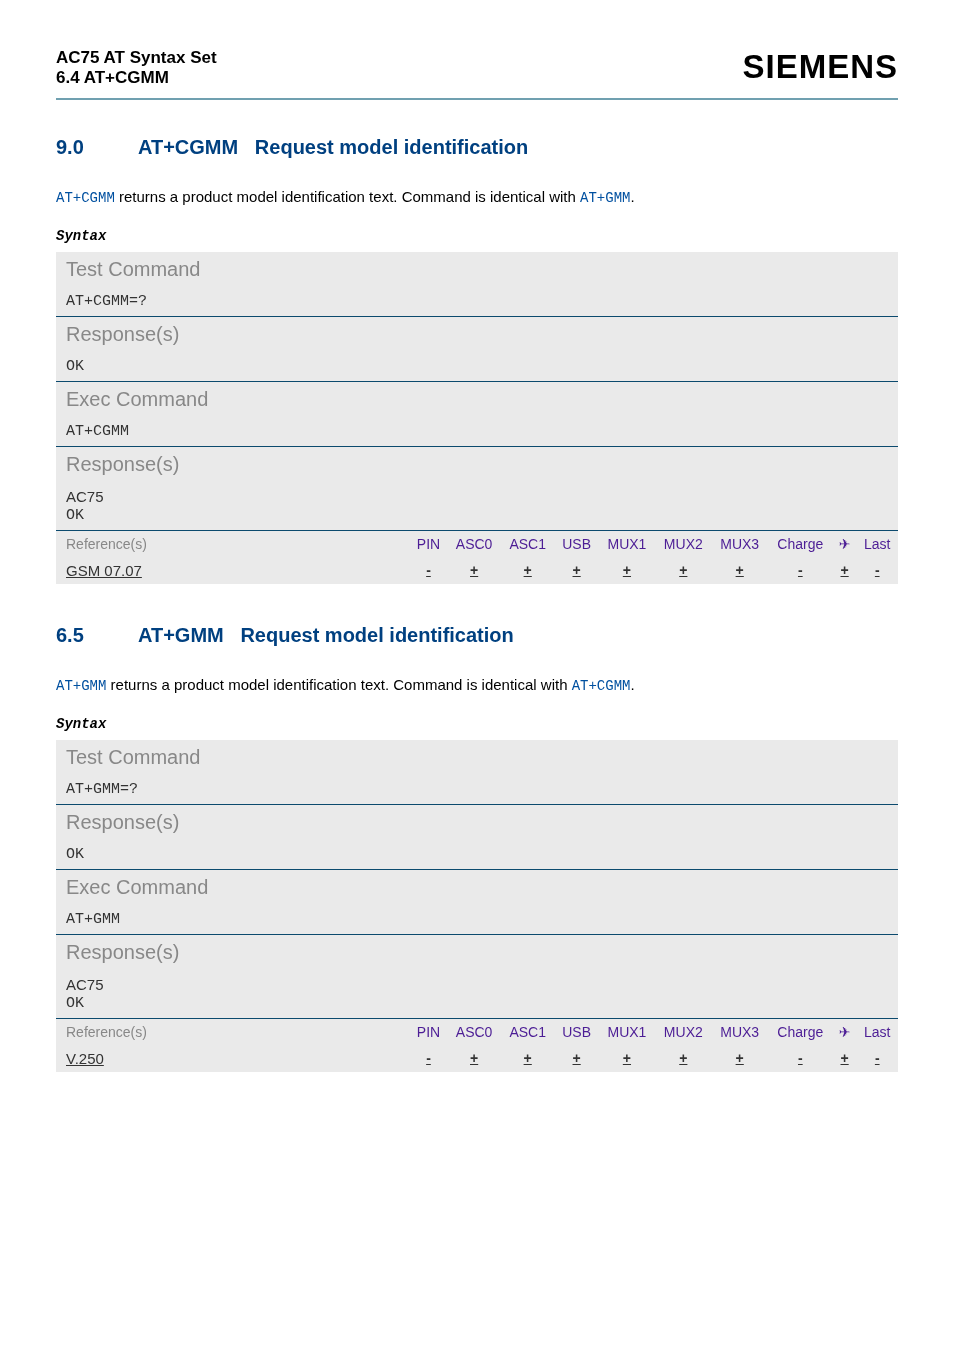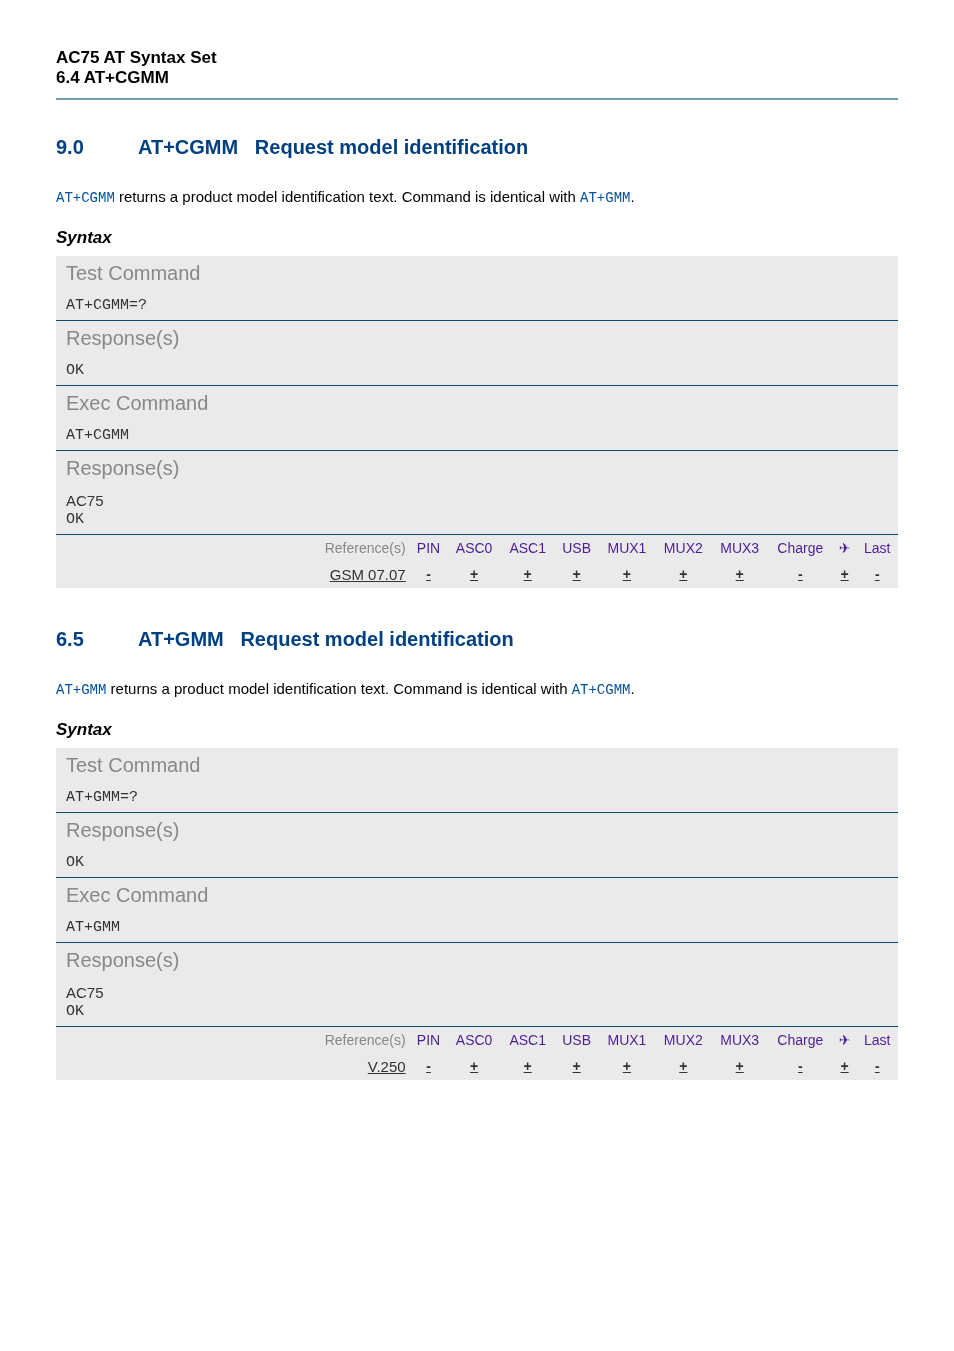--- a/index.html
+++ b/index.html
@@ -10,49 +10,50 @@
   .hleft .line1 { font-size: 17px; }
   .hleft .line2 { font-size: 17px; }
   .logo { font-family: Arial, sans-serif; font-weight: 900; font-size: 33px; letter-spacing: 1px; color: #000; }
   hr.hrtop { border: none; border-top: 2px solid #70a0b0; margin: 10px 0 36px 0; }
   .section-hdr { display: flex; align-items: baseline; margin: 8px 0 28px 0; }
   .section-num { color: #004080; font-weight: bold; font-size: 20px; width: 82px; }
   .section-title { color: #004080; font-weight: bold; font-size: 20px; }
   .sec-title-cmd { font-family: Arial, sans-serif; }
   .para { font-size: 15px; margin: 0 0 20px 0; line-height: 1.35; }
   .cmdlink { color: #0050a0; font-family: "Courier New", monospace; font-size: 14px; }
-  .syntax { font-style: italic; font-weight: bold; font-size: 17px; margin: 6px 0 8px 0; }
+  .syntax { font-style: italic; font-weight: bold; font-size: 14px; margin: 6px 0 8px 0; font-family: Liberation Mono, monospace; }
   .box { background: #eaeaea; border-radius: 0; }
   .row { padding: 6px 10px 6px 10px; }
   .hdrrow { color: #888; font-size: 20px; }
   .mono { font-family: "Courier New", monospace; font-size: 15px; color: #333; }
   .darktext { color: #333; font-size: 15px; }
   .divline { border-top: 1px solid #0c4a6e; }
   .reftable { width: 100%; border-collapse: collapse; }
   .reftable td { padding: 5px 4px; font-size: 14px; text-align: center; }
-  .reftable .lbl { text-align: right; padding-left: 10px; width: 42%; }
+  .reftable .lbl { text-align: left; padding-left: 10px; width: 42%; }
   .refhead td { color: #4c1d95; }
   .refhead .lbl { color: #888; }
   .refval td { color: #333; text-decoration: underline; }
   .refval .lbl { color: #333; font-size: 15px; }
   .plus { color: #5a8fb5; font-weight: bold; }
   .dash { color: #888; font-weight: bold; }
   .arrow { color: #888; }
   .secondsection { margin-top: 40px; }
 </style>
 </head>
 <body>
 
 <div class="page">
 
   <div class="header">
     <div class="hleft">
       <div class="line1">AC75 AT Syntax Set</div>
       <div class="line2">6.4 AT+CGMM</div>
     </div>
+    <div class="logo">SIEMENS</div>
   </div>
   <hr class="hrtop">
 
   <div class="section-hdr">
     <div class="section-num">9.0</div>
     <div class="section-title">
       <span class="sec-title-cmd">AT+CGMM</span>&nbsp;&nbsp;&nbsp;<span>Request model identification</span>
     </div>
   </div>
 

